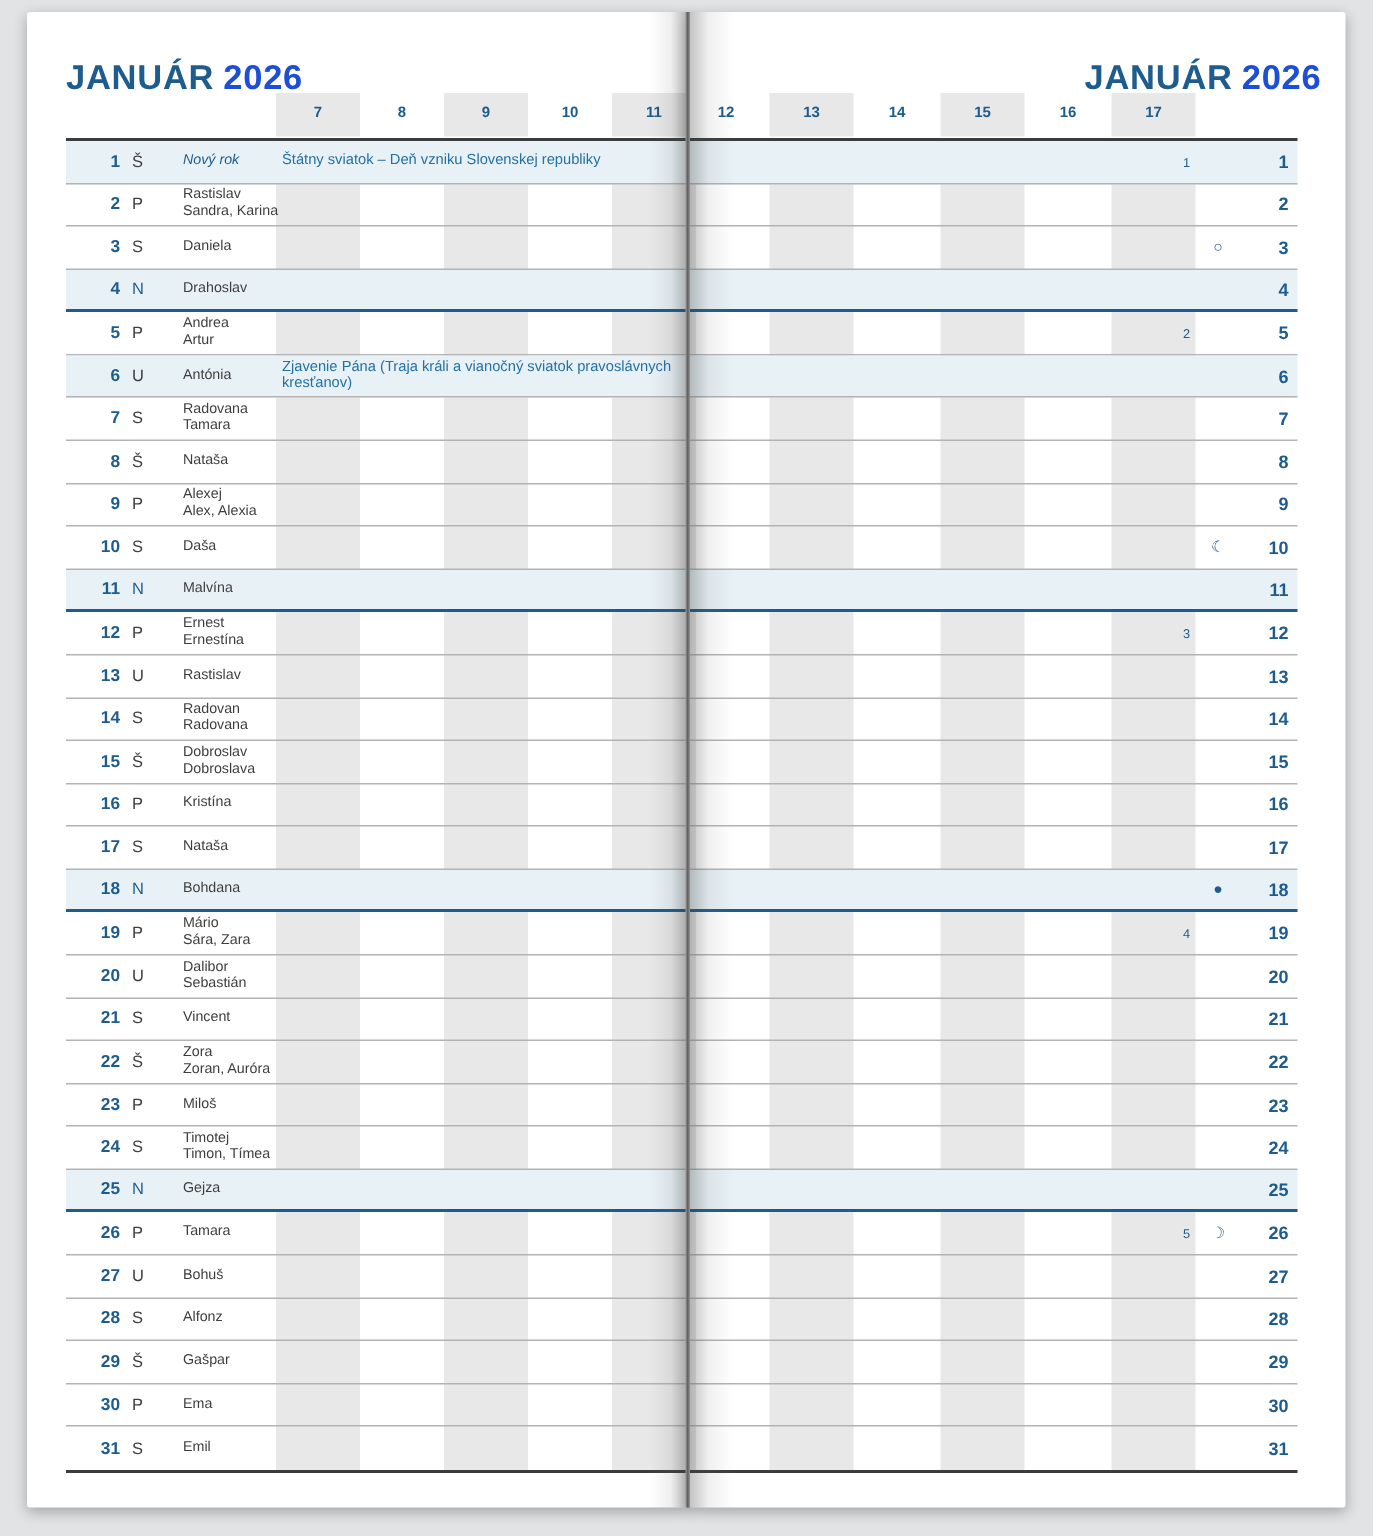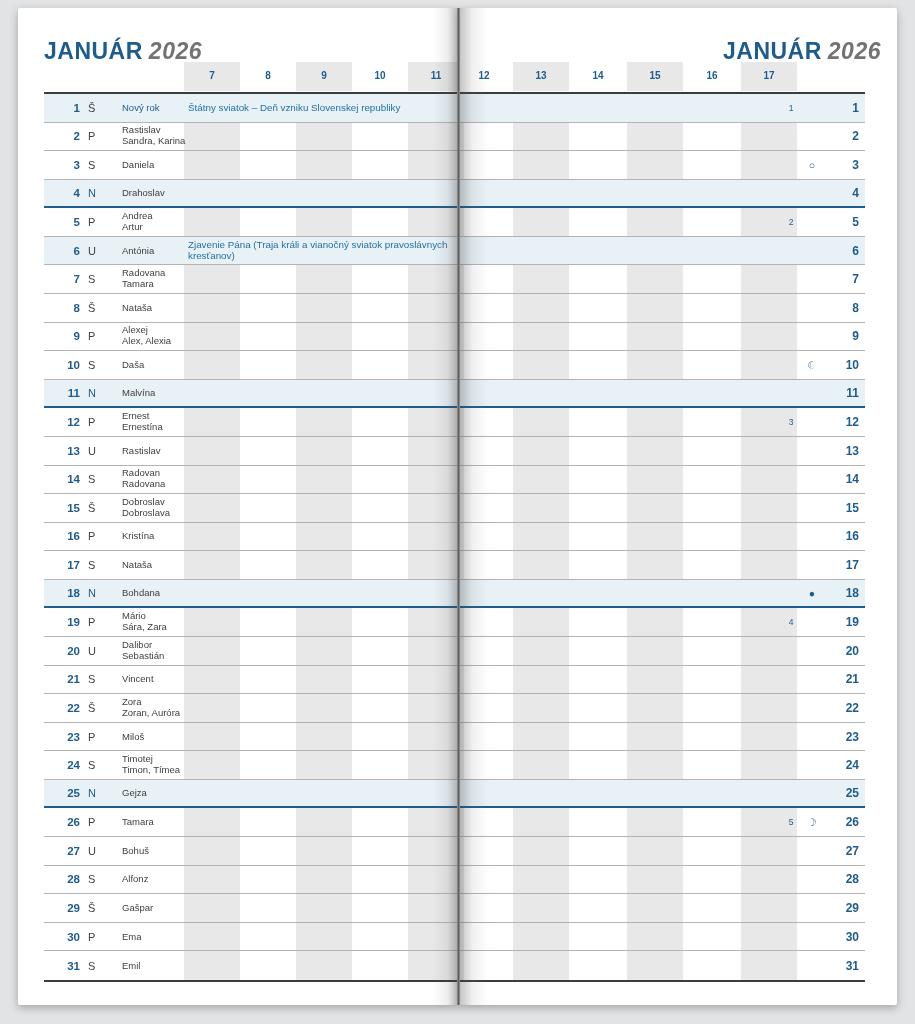--- a/index.html
+++ b/index.html
@@ -29,21 +29,21 @@
   }
   .spine{
     position:absolute;left:457px;top:8px;width:3px;height:997px;
     background:linear-gradient(to right,#9a9a9a,#5d5d5d,#9a9a9a);z-index:50;
   }
   
   .month-header{position:absolute;top:30px;font-size:23px;font-weight:bold;letter-spacing:0.5px;white-space:nowrap;}
   .page-left .month-header{left:26px;}
   .page-right .month-header{right:16px;}
   .month-name{color:#1d5c8d;}
-  .year{color:#737373;margin-left:6px;font-style:italic;}
+  .year{color:#1d4ed8;margin-left:6px;}
   
   .hour-patch{position:absolute;top:54px;height:29px;width:56px;background:#e8e8e8;}
   .hour-label{
     position:absolute;top:58px;height:20px;line-height:20px;width:56px;text-align:center;
     font-size:10px;font-weight:bold;color:#1d5c8d;
   }
   
   .stripe{position:absolute;top:84px;height:888px;width:56px;background:#e8e8e8;z-index:1;}
   
   .rows{
@@ -55,21 +55,21 @@
   .row{position:relative;box-sizing:border-box;border-bottom:1px solid #b3b3b3;}
   .row:last-child{border-bottom:none;}
   .row.hl{background:#e8f1f6;}
   .row.we{border-bottom:2px solid #1d5c8d;}
   .row > *{position:absolute;top:50%;transform:translateY(-50%);}
   
   .c-day{left:0;width:36px;text-align:right;font-size:11.5px;font-weight:bold;color:#1d5c8d;}
   .c-wd{left:44px;width:20px;font-size:11px;color:#3e3e3e;}
   .c-wd.sun{color:#1d5c8d;}
   .c-names{left:78px;width:86px;font-size:9.5px;line-height:1.14;color:#3e3e3e;}
-  .c-names.holiday-name{color:#1d5c8d;}
+  .c-names.holiday-name{color:#1d5c8d;font-style:italic;}
   .c-note{left:144px;right:4px;font-size:9.8px;line-height:1.12;color:#2471a3;}
   
   .c-week{left:322px;width:20px;text-align:center;font-size:8.5px;color:#1d5c8d;}
   .c-moon{left:343px;width:20px;text-align:center;font-size:10.5px;color:#1d5c8d;}
   .c-rday{left:356px;width:44px;text-align:right;font-size:12px;font-weight:bold;color:#1d5c8d;}
 </style>
 </head>
 <body>
 
 <div class="spread">

